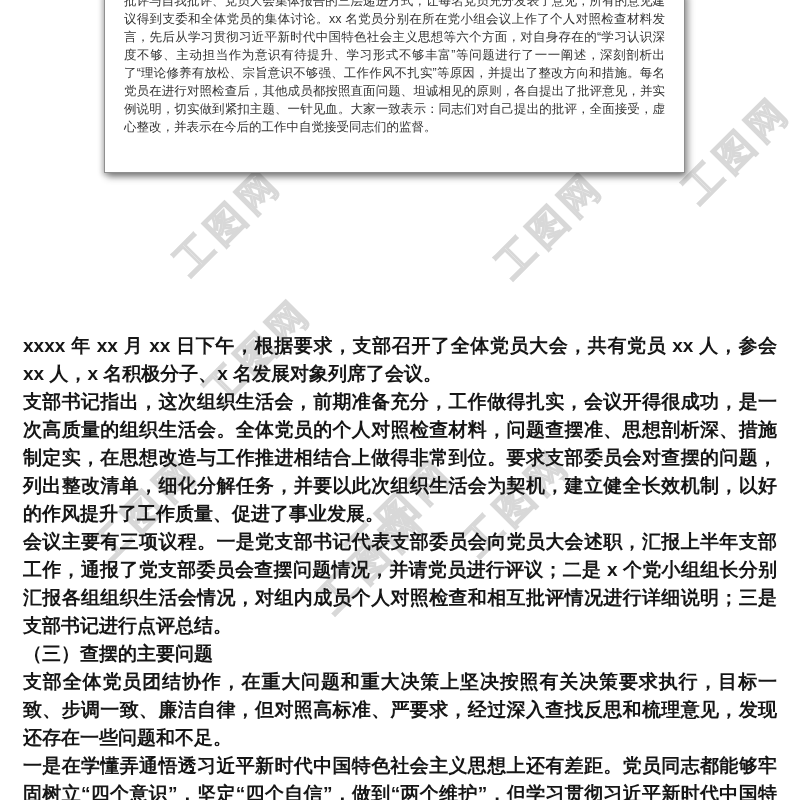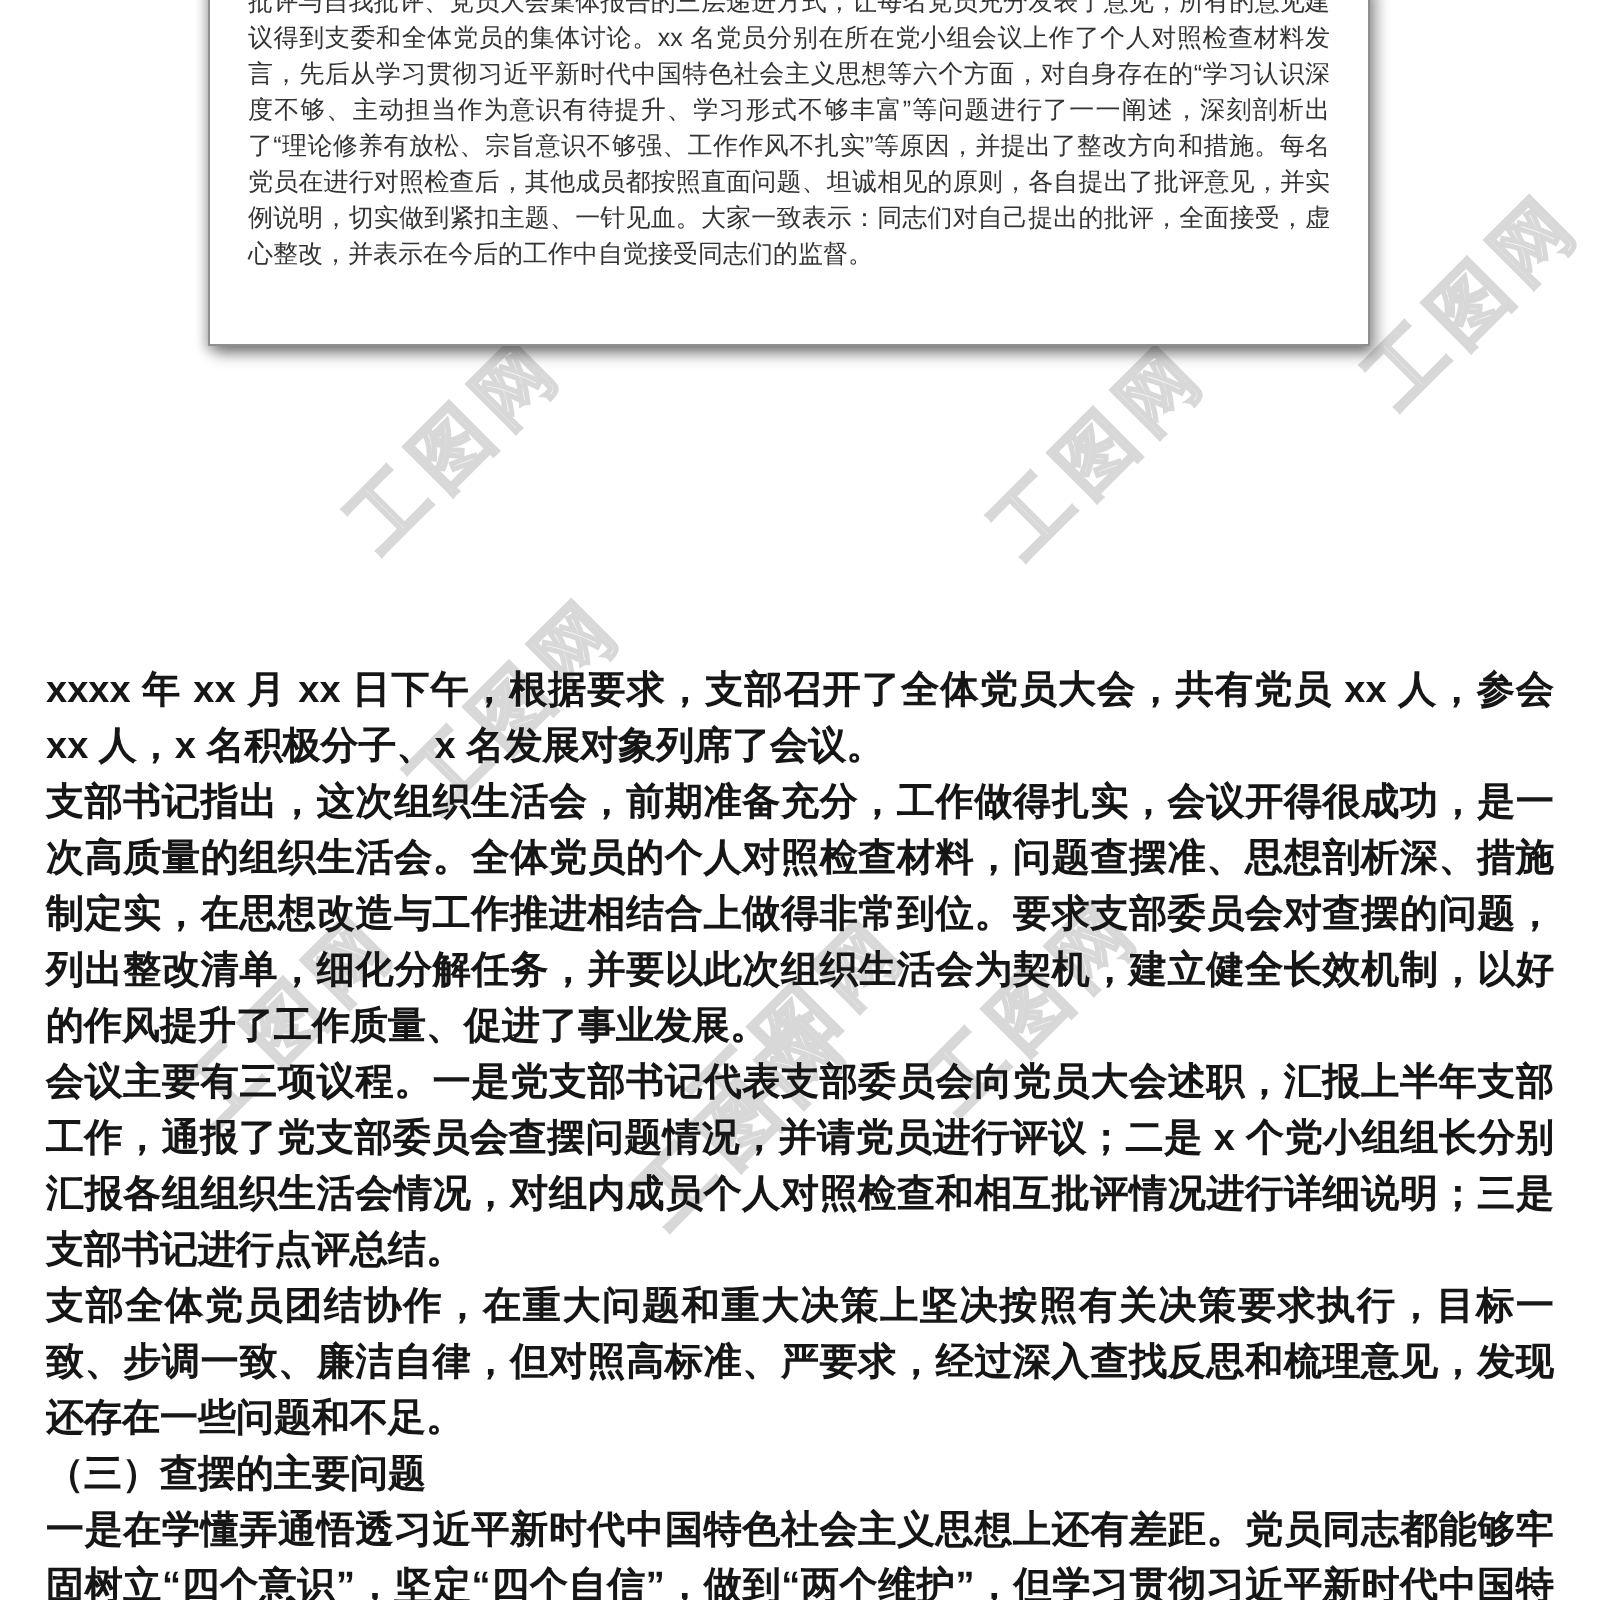--- a/index.html
+++ b/index.html
@@ -83,16 +83,16 @@
 </div>
 
 <div class="page">
   <p>批评与自我批评、党员大会集体报告的三层递进方式，让每名党员充分发表了意见，所有的意见建议得到支委和全体党员的集体讨论。xx 名党员分别在所在党小组会议上作了个人对照检查材料发言，先后从学习贯彻习近平新时代中国特色社会主义思想等六个方面，对自身存在的“学习认识深度不够、主动担当作为意识有待提升、学习形式不够丰富”等问题进行了一一阐述，深刻剖析出了“理论修养有放松、宗旨意识不够强、工作作风不扎实”等原因，并提出了整改方向和措施。每名党员在进行对照检查后，其他成员都按照直面问题、坦诚相见的原则，各自提出了批评意见，并实例说明，切实做到紧扣主题、一针见血。大家一致表示：同志们对自己提出的批评，全面接受，虚心整改，并表示在今后的工作中自觉接受同志们的监督。</p>
 </div>
 
 <div class="content">
   <p>xxxx 年 xx 月 xx 日下午，根据要求，支部召开了全体党员大会，共有党员 xx 人，参会 xx 人，x 名积极分子、x 名发展对象列席了会议。</p>
   <p>支部书记指出，这次组织生活会，前期准备充分，工作做得扎实，会议开得很成功，是一次高质量的组织生活会。全体党员的个人对照检查材料，问题查摆准、思想剖析深、措施制定实，在思想改造与工作推进相结合上做得非常到位。要求支部委员会对查摆的问题，列出整改清单，细化分解任务，并要以此次组织生活会为契机，建立健全长效机制，以好的作风提升了工作质量、促进了事业发展。</p>
   <p>会议主要有三项议程。一是党支部书记代表支部委员会向党员大会述职，汇报上半年支部工作，通报了党支部委员会查摆问题情况，并请党员进行评议；二是 x 个党小组组长分别汇报各组组织生活会情况，对组内成员个人对照检查和相互批评情况进行详细说明；三是支部书记进行点评总结。</p>
+  <p>（三）查摆的主要问题</p>
   <p>支部全体党员团结协作，在重大问题和重大决策上坚决按照有关决策要求执行，目标一致、步调一致、廉洁自律，但对照高标准、严要求，经过深入查找反思和梳理意见，发现还存在一些问题和不足。</p>
-  <p>（三）查摆的主要问题</p>
   <p>一是在学懂弄通悟透习近平新时代中国特色社会主义思想上还有差距。党员同志都能够牢固树立“四个意识”，坚定“四个自信”，做到“两个维护”，但学习贯彻习近平新时代中国特色社会</p>
 </div>
 
 </body></html>

